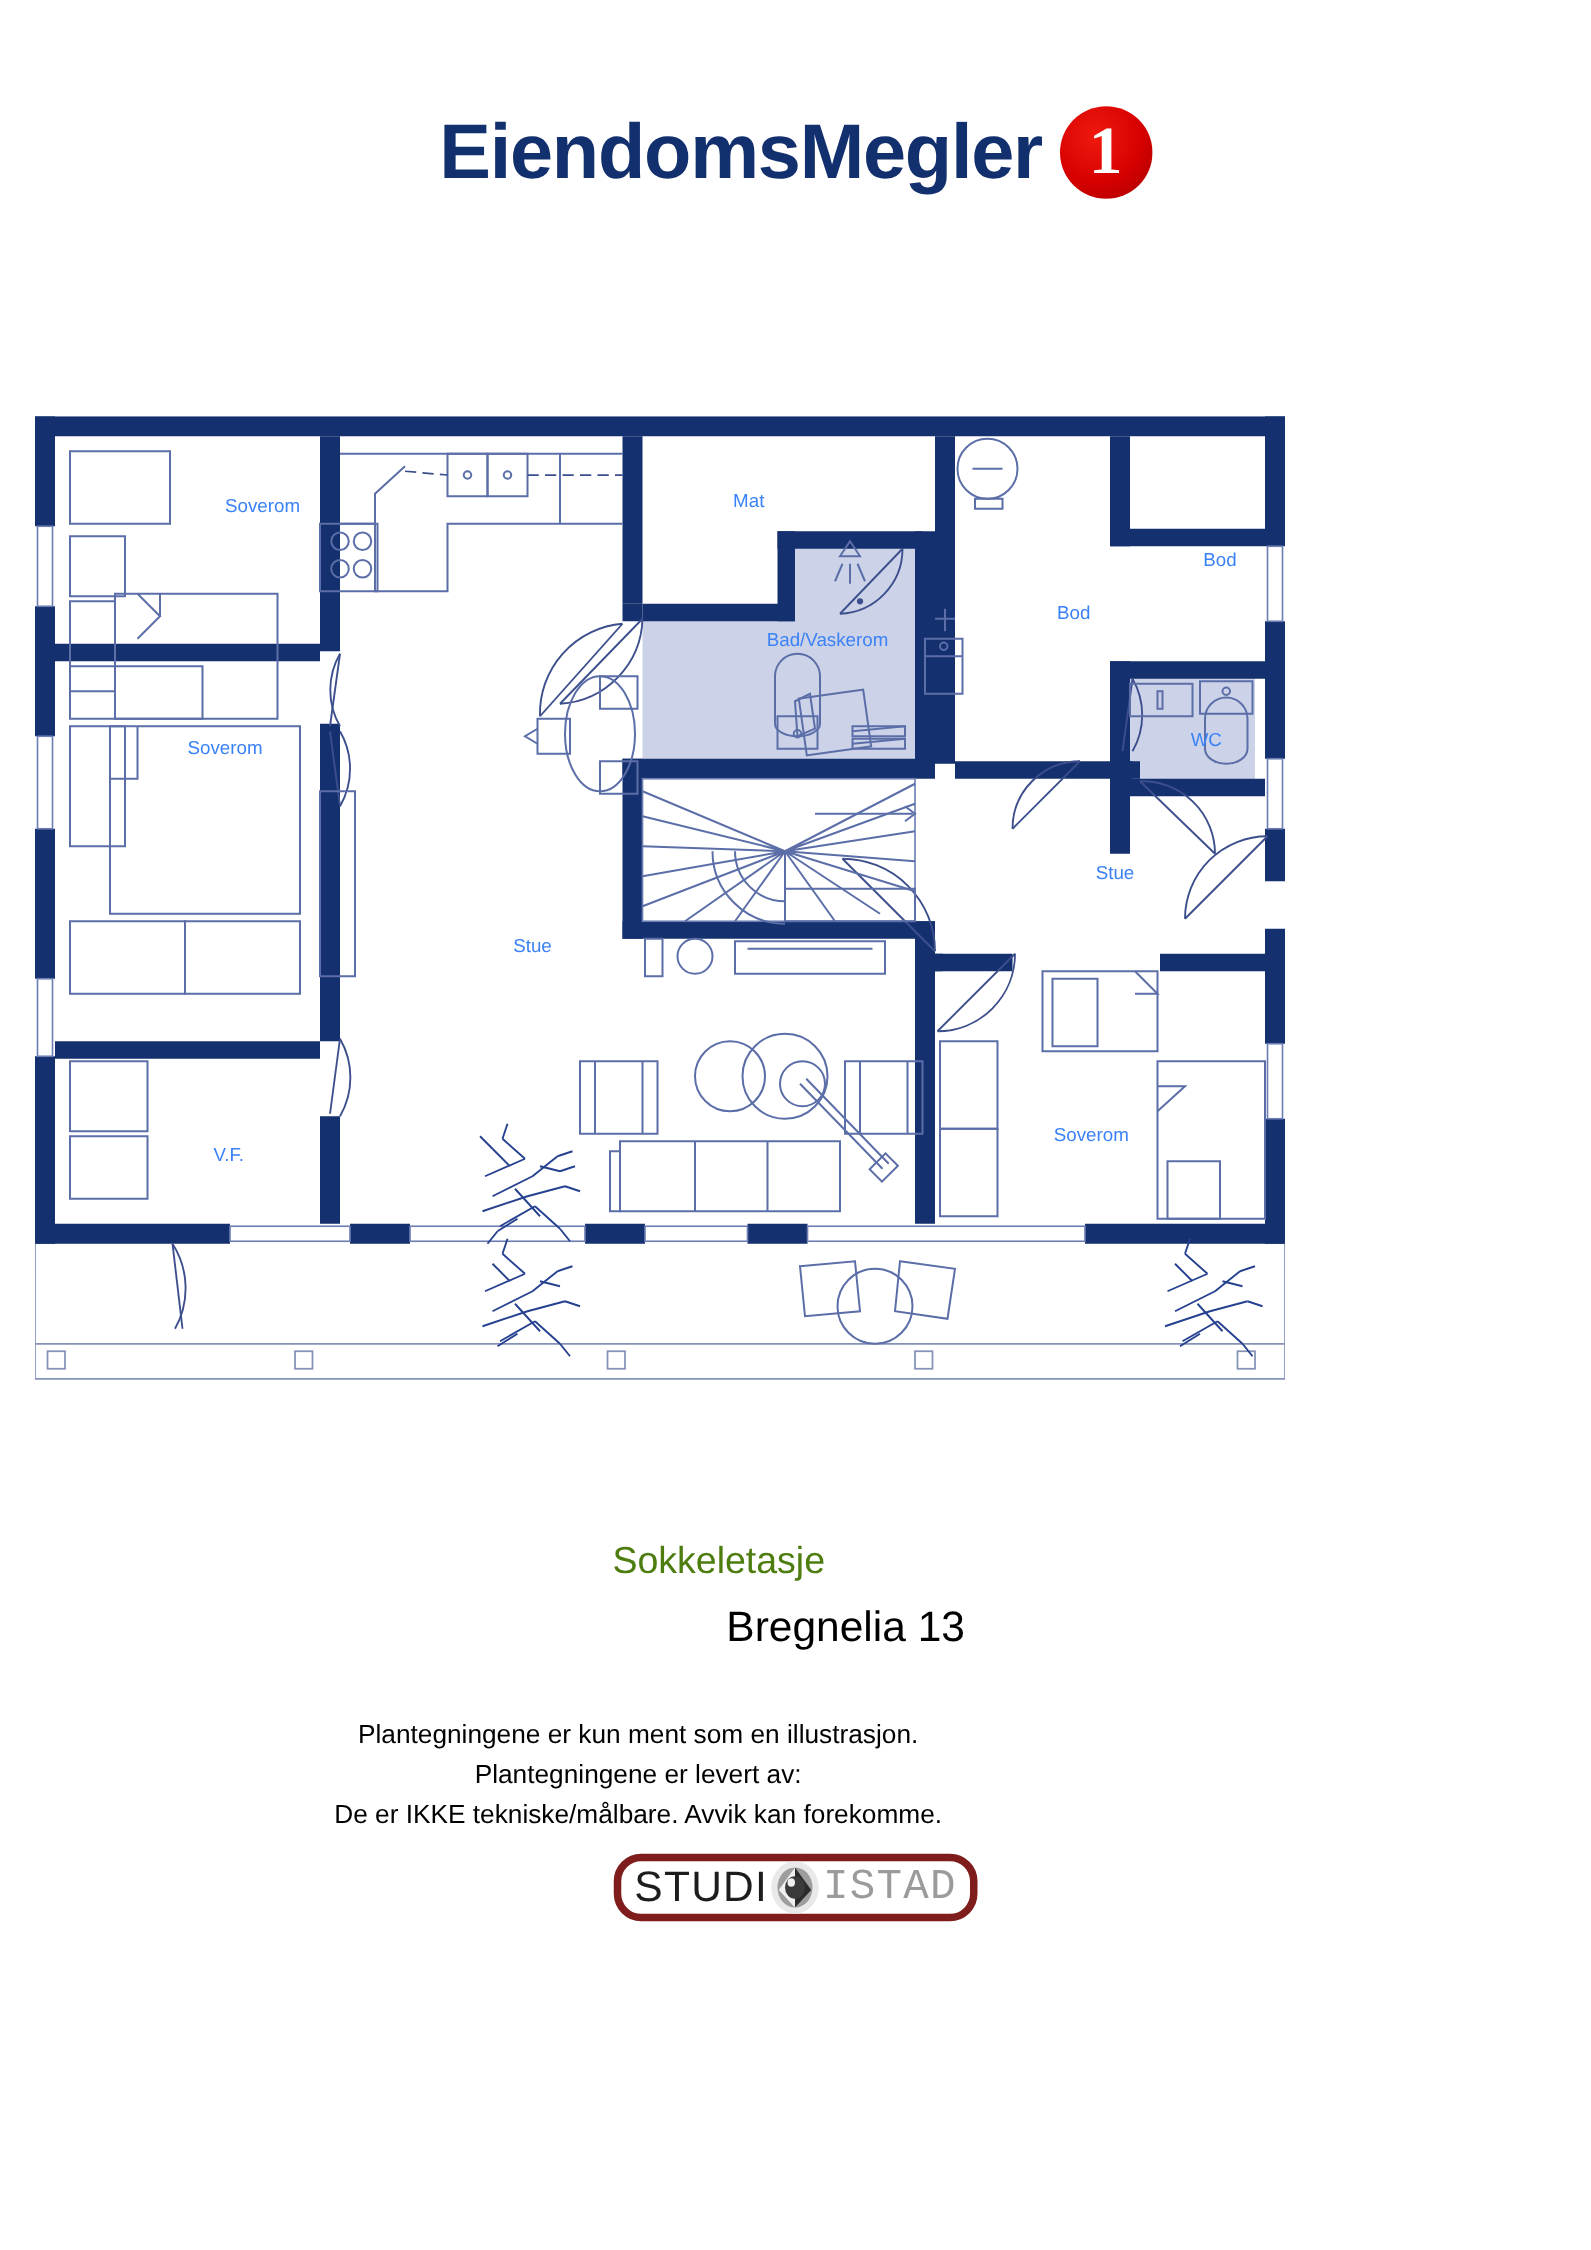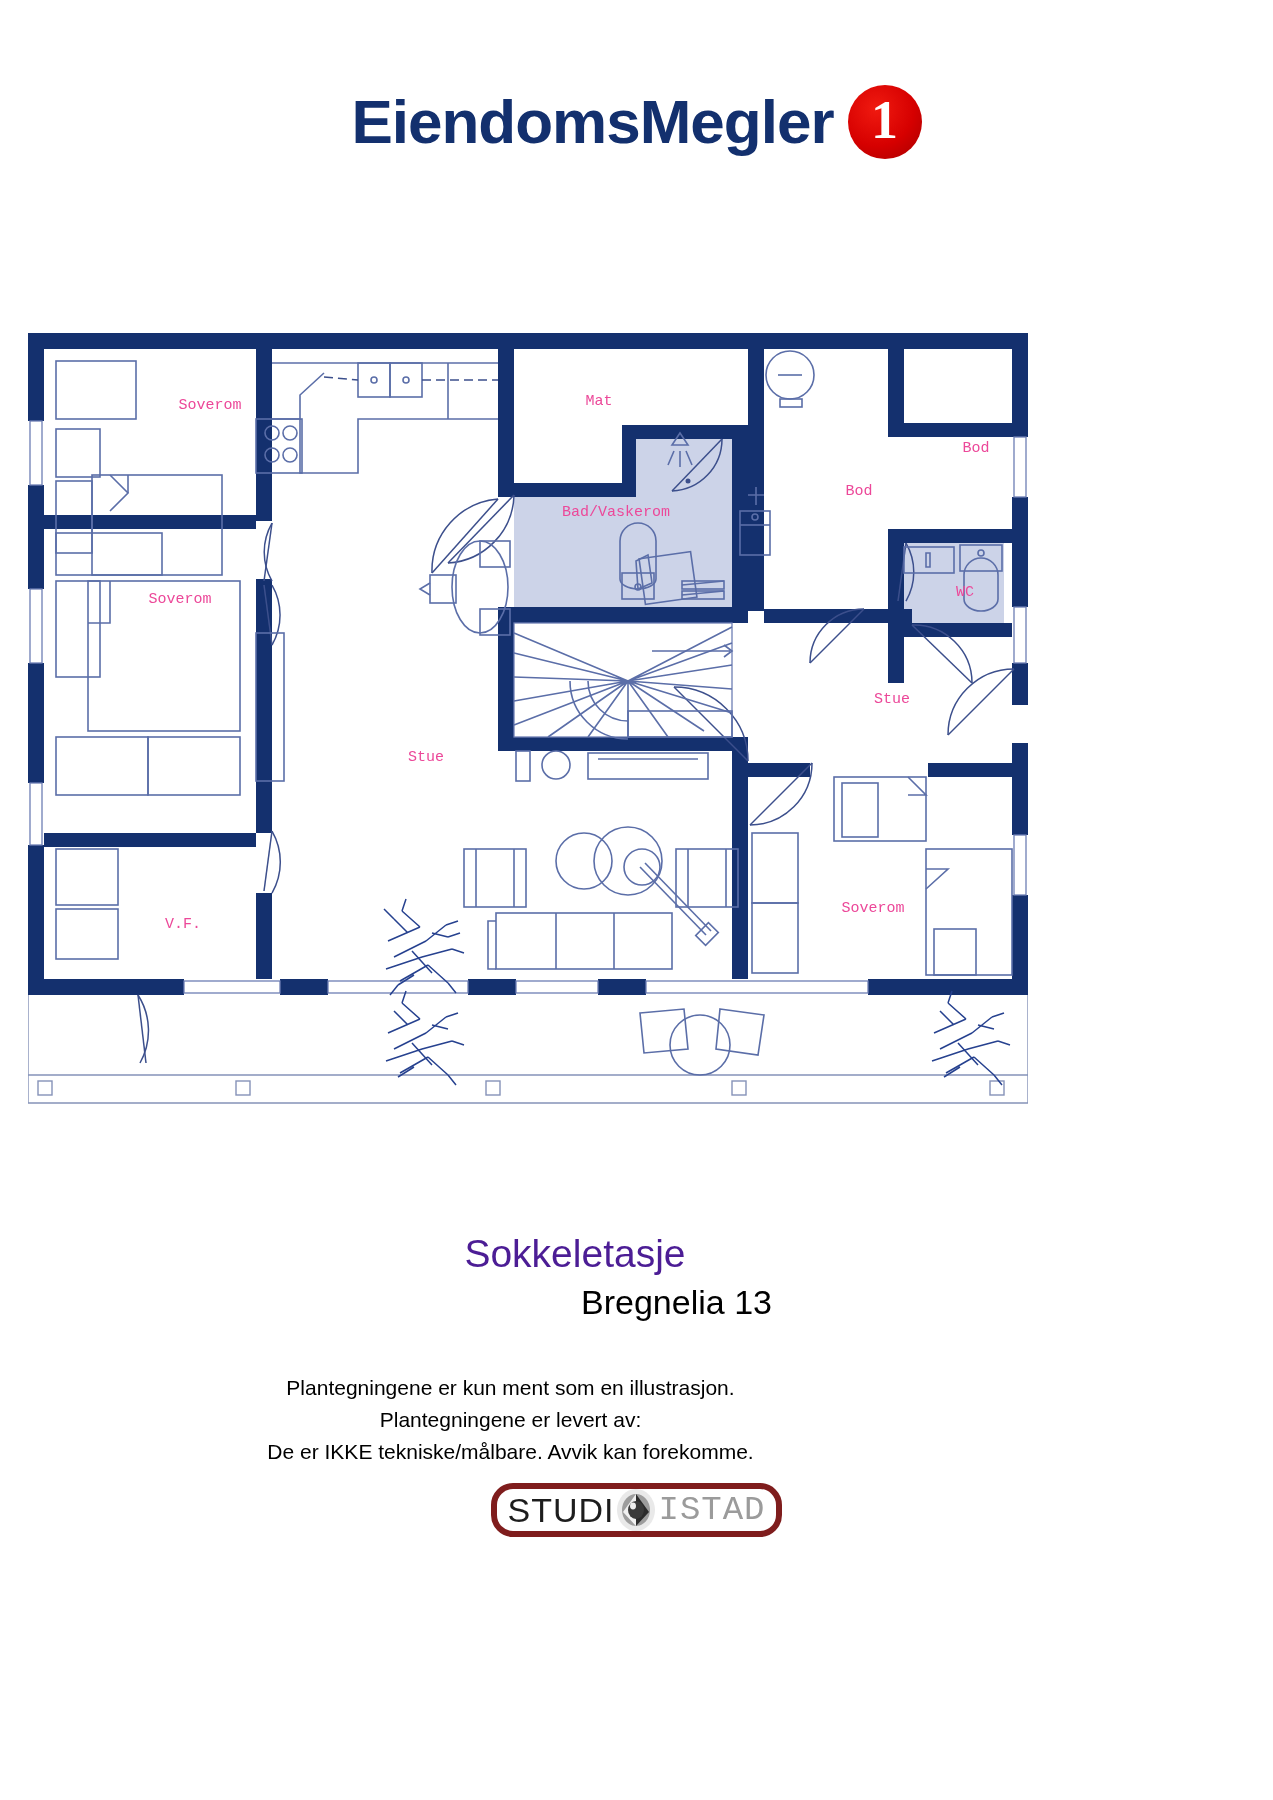--- a/index.html
+++ b/index.html
@@ -10,24 +10,24 @@
   #brand .word{font-family:"Liberation Sans",sans-serif;font-size:62px;font-weight:bold;color:#13306e;letter-spacing:-1px;line-height:1;}
   #brand .circle{width:74px;height:74px;border-radius:50%;background:#d90000;margin-left:14px;display:flex;align-items:center;justify-content:center;
       background-image:radial-gradient(circle at 38% 32%,#f01a10 0%,#d60000 55%,#a60000 100%);}
   #brand .circle span{color:#ffffff;font-size:54px;font-weight:bold;font-family:"Liberation Serif",serif;line-height:1;margin-top:-4px;}
 
   
   #plan{position:absolute;left:28px;top:333px;width:1000px;height:780px;}
   #plan svg{display:block;}
 
   
-  .rlabel{position:absolute;color:#ec4899;font-size:15px;font-family:Liberation Mono, monospace;white-space:nowrap;transform:translate(-50%,-50%);}
+  .rlabel{position:absolute;color:#3b82f6;font-size:15px;font-family:Liberation Sans, sans-serif;white-space:nowrap;transform:translate(-50%,-50%);}
 
   
-  #cap1{position:absolute;left:0;top:1232px;width:1150px;text-align:center;font-size:39px;color:#4c1d95;}
+  #cap1{position:absolute;left:0;top:1232px;width:1150px;text-align:center;font-size:30px;color:#4d7c0f;}
   #cap2{position:absolute;left:0;top:1283px;width:1273px;text-align:center;font-size:34px;color:#000;margin-left:40px;}
   #disc{position:absolute;left:0;top:1372px;width:1021px;text-align:center;font-size:21px;color:#000;line-height:32px;}
   #studio{position:absolute;left:0;top:1483px;width:1273px;display:flex;justify-content:center;}
   .sbox{border:6px solid #7f1d1d;border-radius:22px;height:42px;padding:0 10px;display:flex;align-items:center;}
   .sA{font-size:34px;letter-spacing:1px;color:#1d1d1d;font-family:"Liberation Sans",sans-serif;}
   .sB{font-size:34px;letter-spacing:1px;color:#9b9b9b;font-family:Liberation Mono, monospace;}
   .slens{width:40px;height:44px;margin:0 2px;position:relative;}
 </style>
 </head>
 <body>
@@ -354,21 +354,21 @@
         <path d="M920,670 L924,658 M964,684 L976,680 M970,708 L982,712 M966,742 L974,752"></path>
       </g>
     </g>
   </svg>
 
   <div class="rlabel" style="left:182px;top:72px">Soverom</div>
   <div class="rlabel" style="left:152px;top:266px">Soverom</div>
   <div class="rlabel" style="left:155px;top:591px">V.F.</div>
   <div class="rlabel" style="left:398px;top:424px">Stue</div>
   <div class="rlabel" style="left:571px;top:68px">Mat</div>
-  <div class="rlabel" style="left:588px;top:179px">Bad/Vaskerom</div>
+  <div class="rlabel" style="left:634px;top:179px">Bad/Vaskerom</div>
   <div class="rlabel" style="left:831px;top:158px">Bod</div>
   <div class="rlabel" style="left:948px;top:115px">Bod</div>
   <div class="rlabel" style="left:937px;top:259px">WC</div>
   <div class="rlabel" style="left:864px;top:366px">Stue</div>
   <div class="rlabel" style="left:845px;top:575px">Soverom</div>
 </div>
 
 <div id="cap1">Sokkeletasje</div>
 <div id="cap2">Bregnelia 13</div>
 

